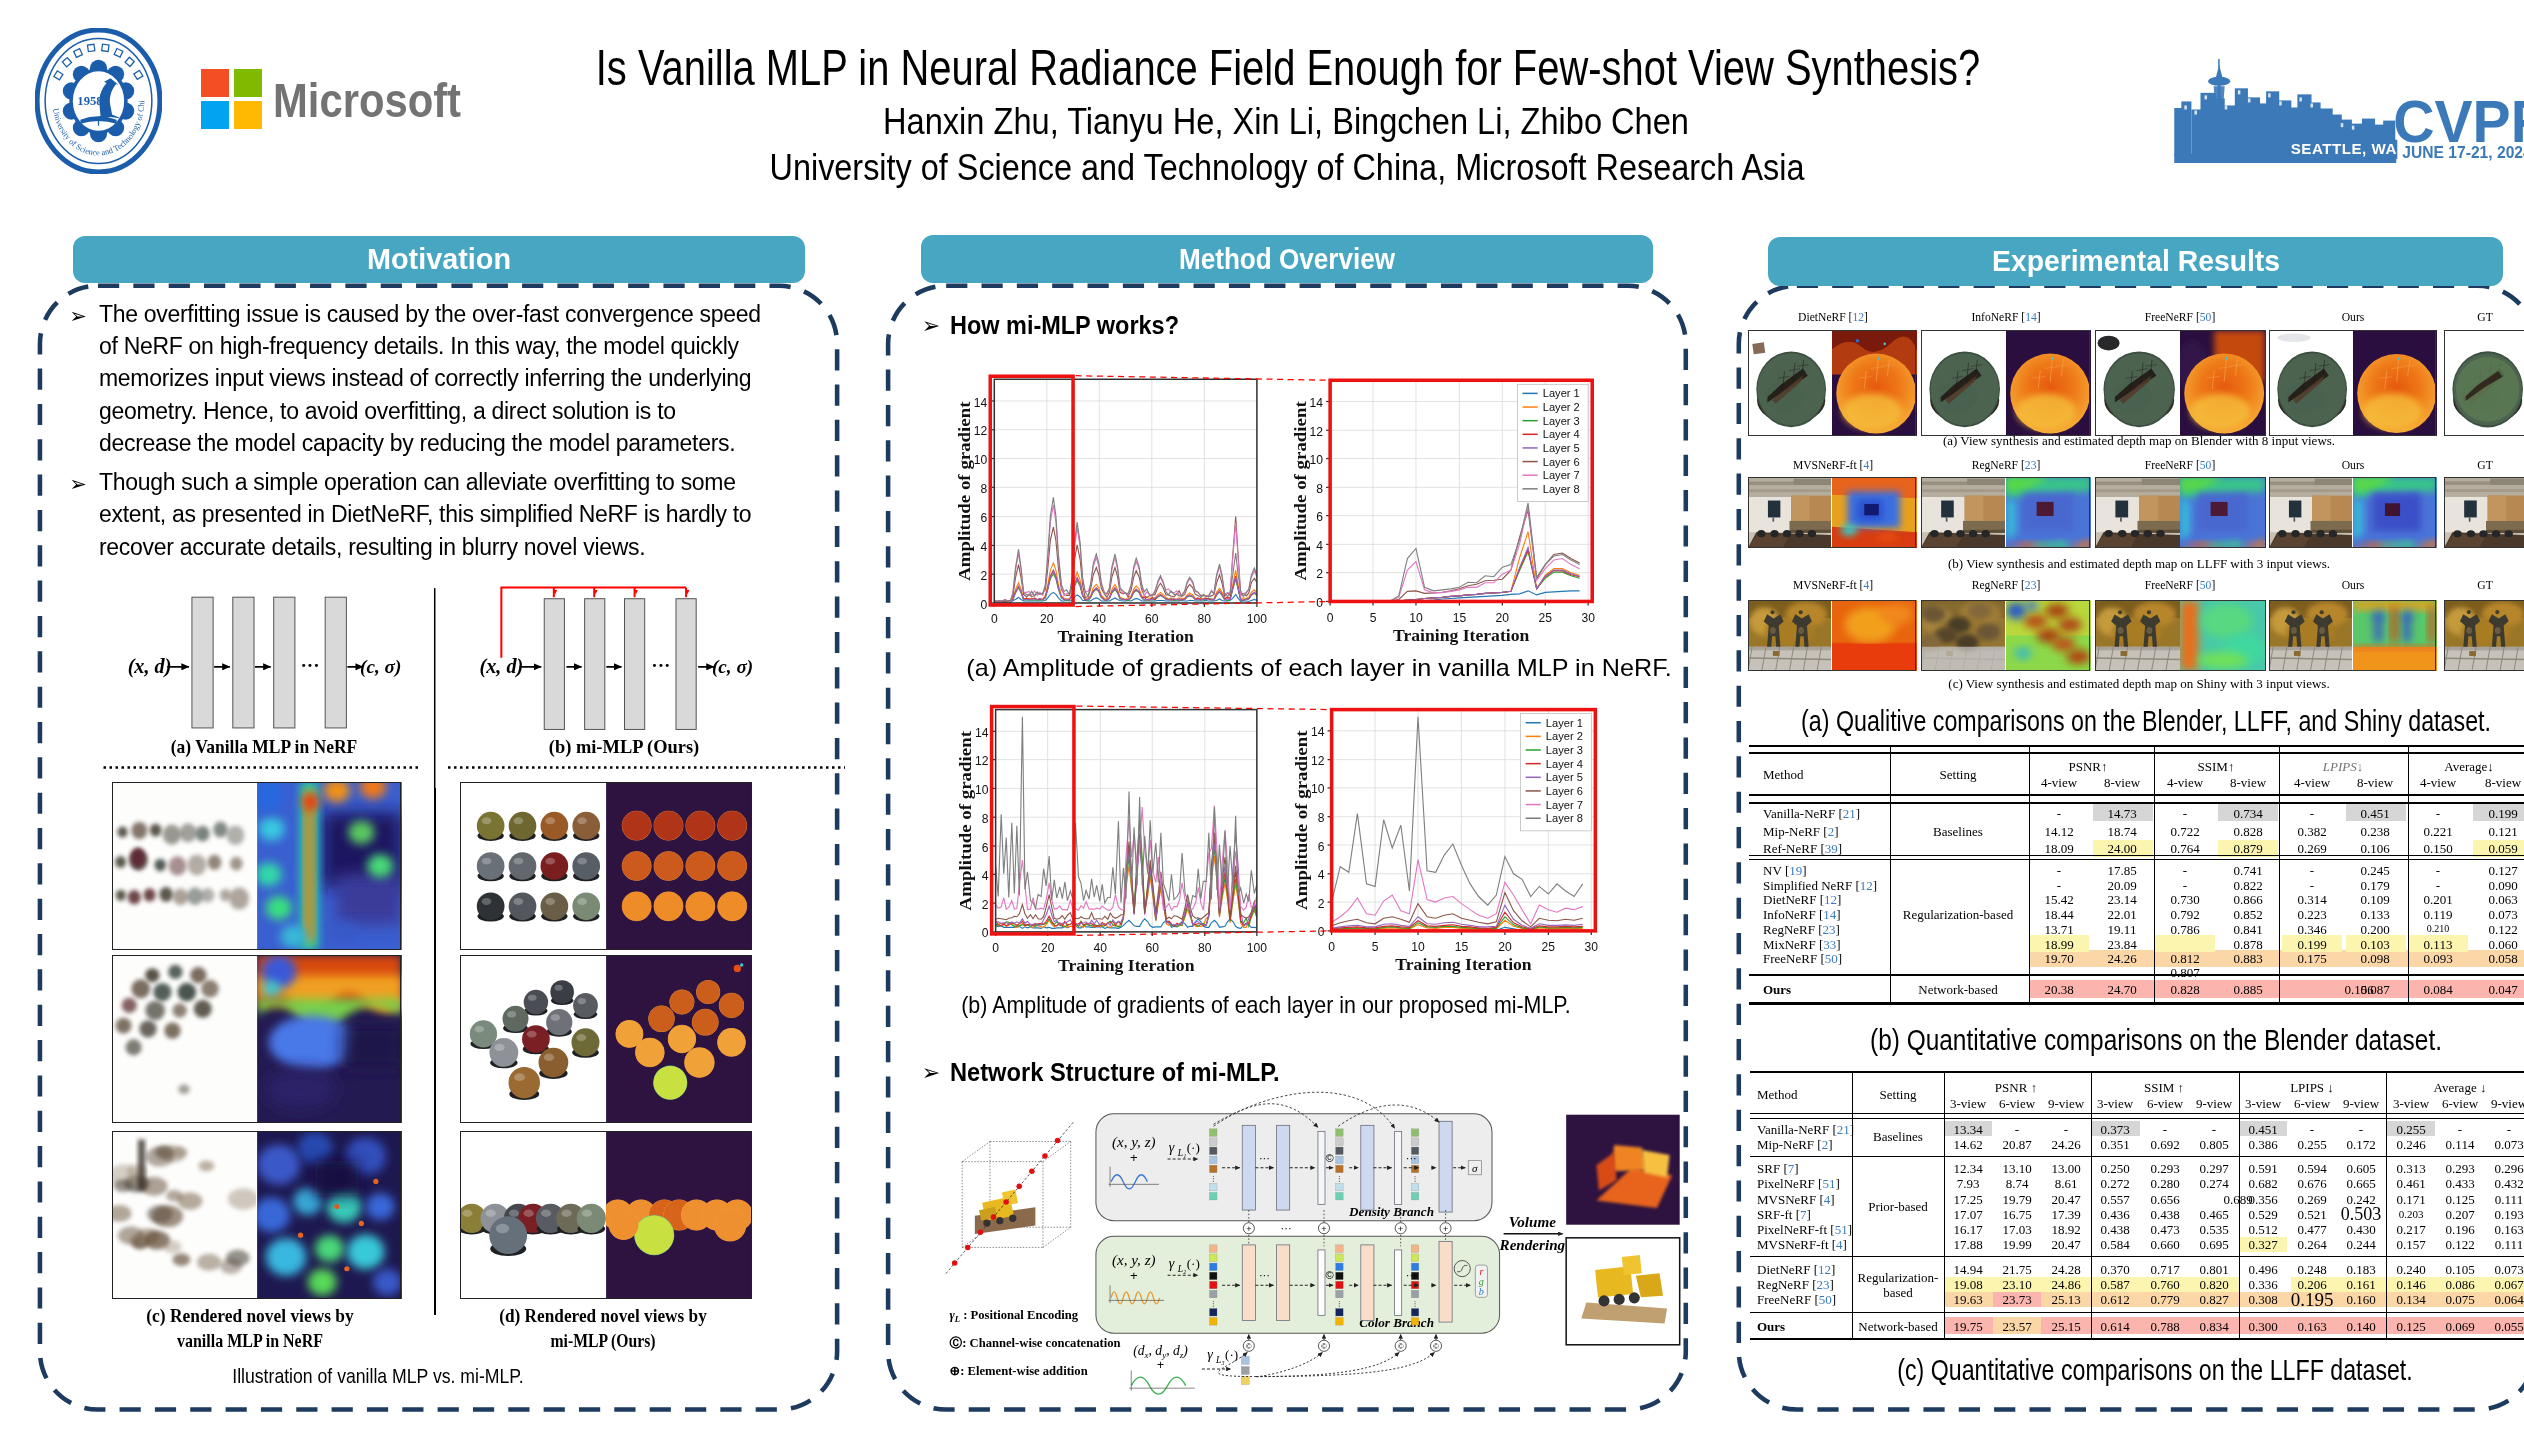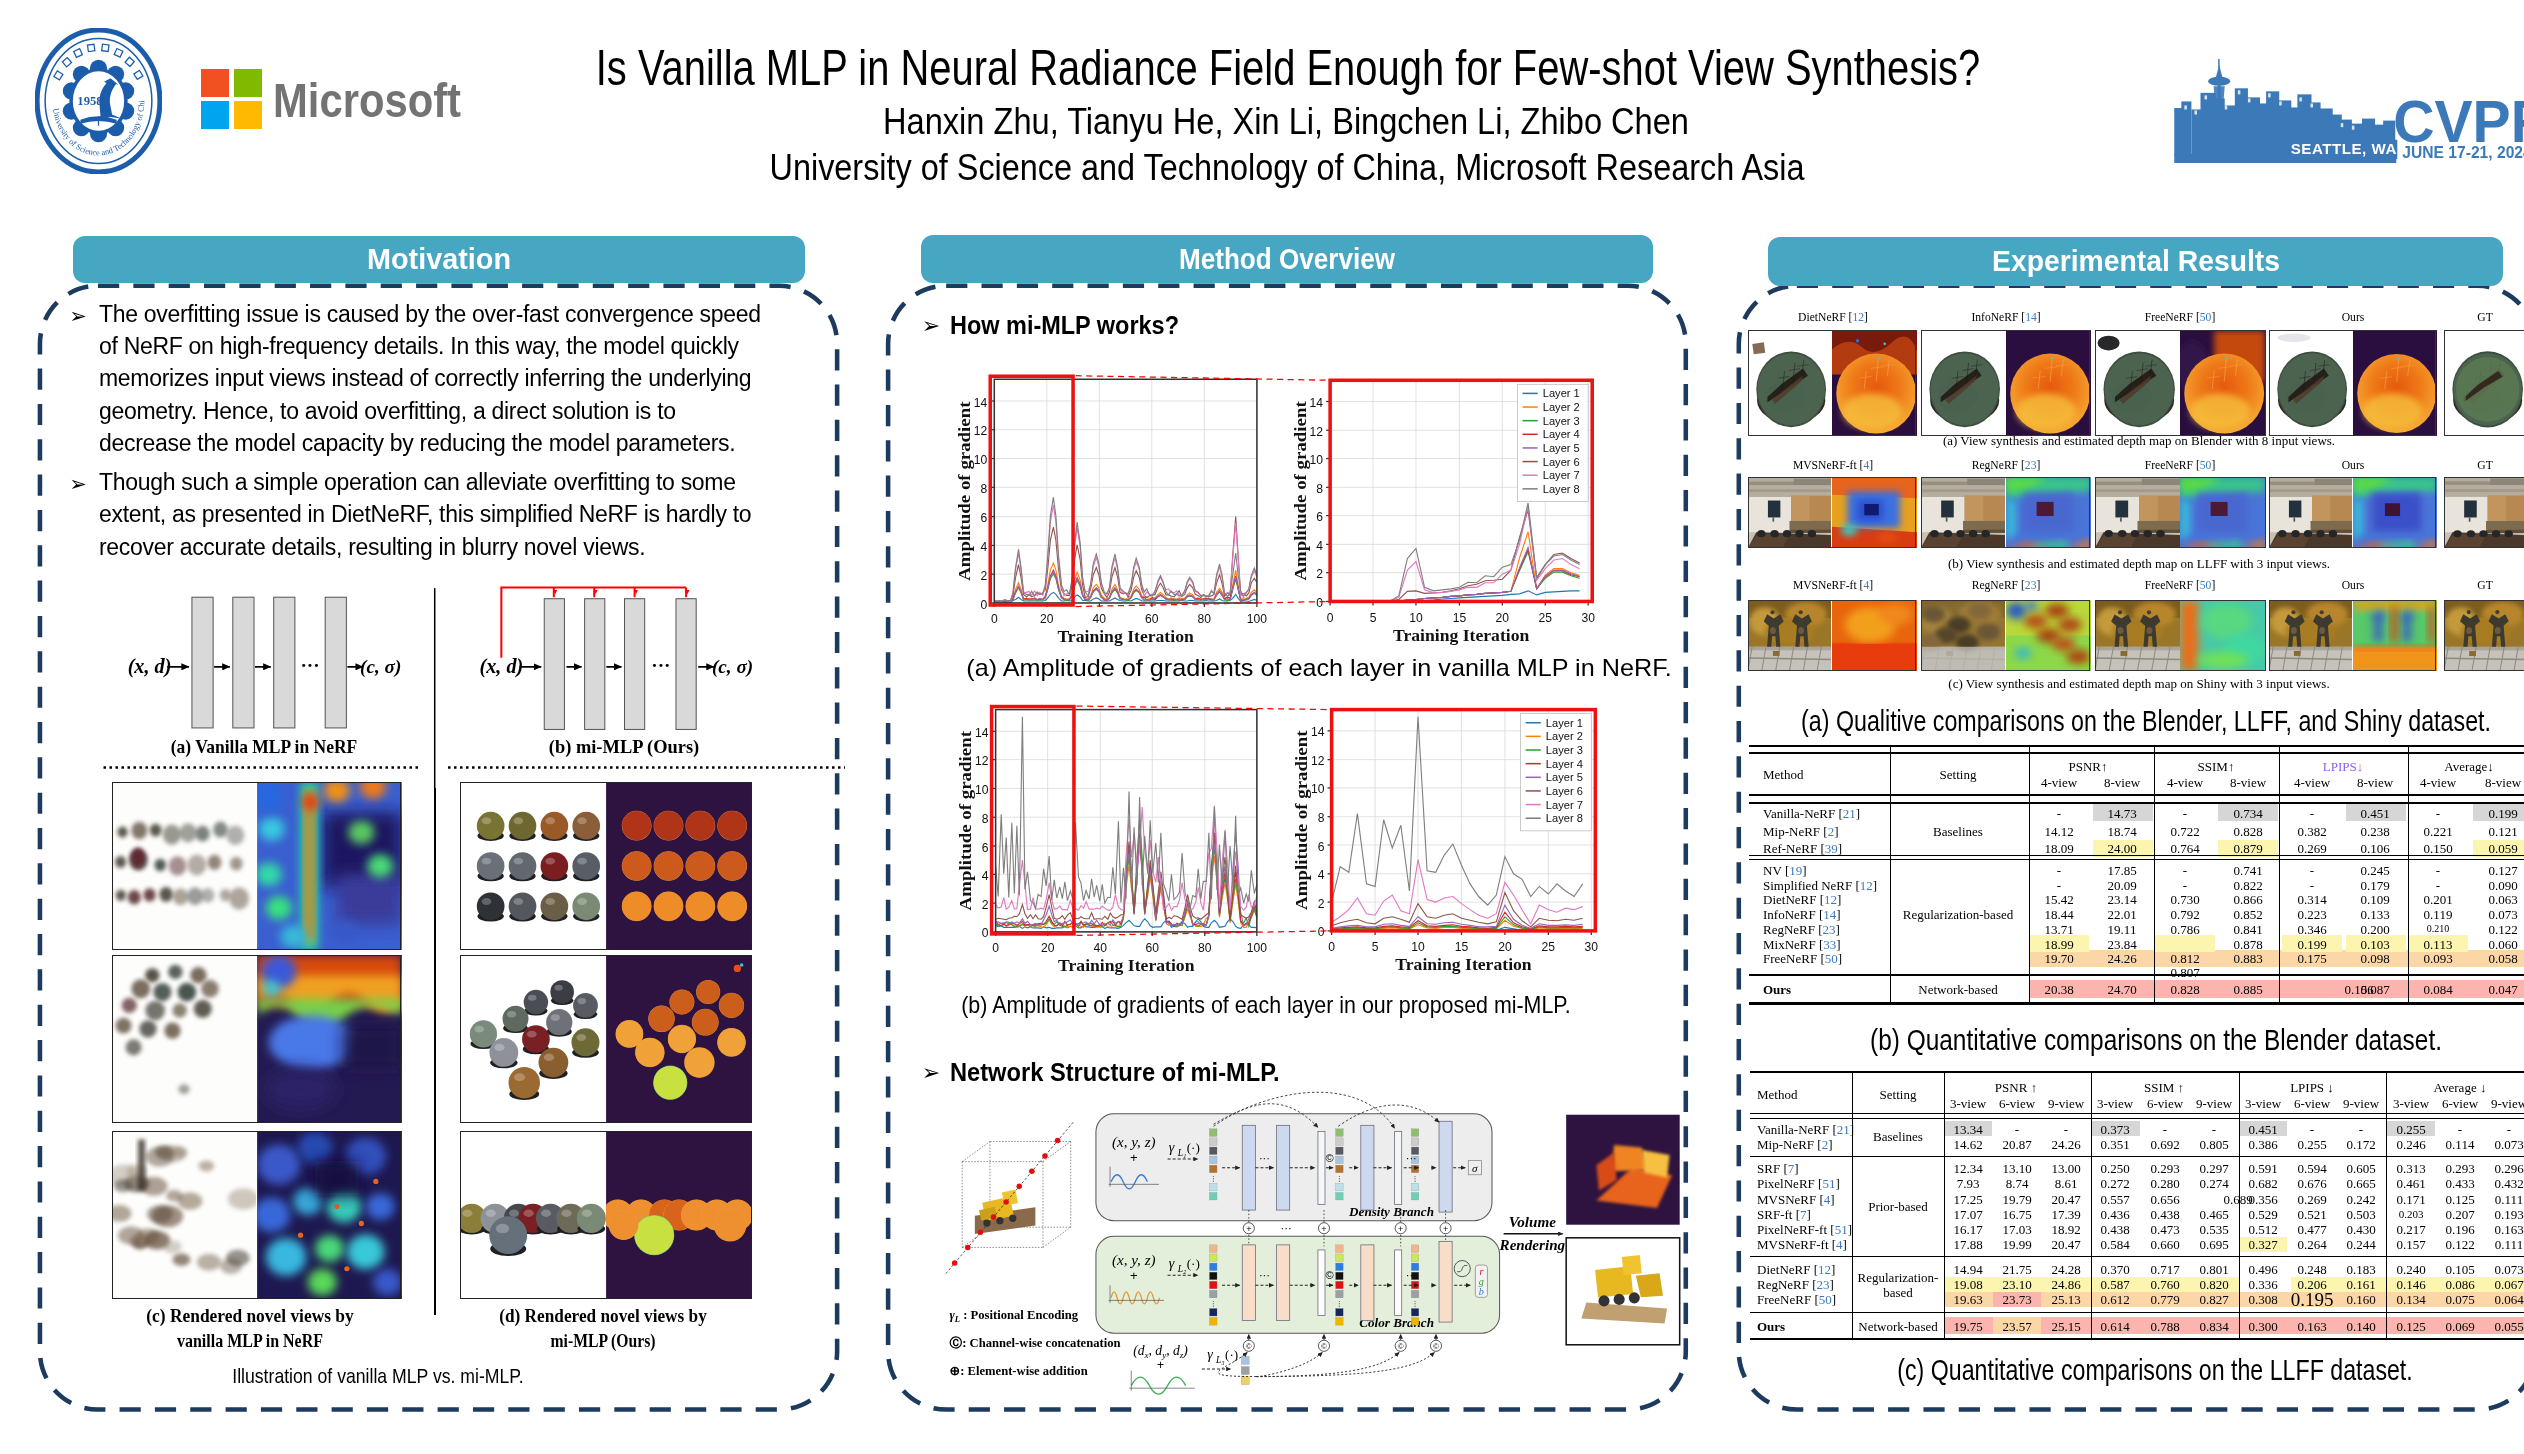--- a/index.html
+++ b/index.html
@@ -1573,21 +1573,21 @@
 <div style="position:absolute;left:1749px;top:1002px;width:784px;height:2.5px;background:#000;"></div>
 <div style="position:absolute;left:1890px;top:746px;width:1px;height:257px;background:#000;"></div>
 <div style="position:absolute;left:2029px;top:746px;width:1px;height:257px;background:#000;"></div>
 <div style="position:absolute;left:2154px;top:746px;width:1px;height:257px;background:#000;"></div>
 <div style="position:absolute;left:2279px;top:746px;width:1px;height:257px;background:#000;"></div>
 <div style="position:absolute;left:2408px;top:746px;width:1px;height:257px;background:#000;"></div>
 <div style="position:absolute;left:1763px;top:774px;transform:translateY(-50%);font-family:'Liberation Serif',serif;font-size:13px;font-weight:normal;color:#000;white-space:nowrap;line-height:1;">Method</div>
 <div style="position:absolute;left:1958px;top:774px;transform:translate(-50%,-50%);font-family:'Liberation Serif',serif;font-size:13px;font-weight:normal;color:#000;white-space:nowrap;line-height:1;">Setting</div>
 <div style="position:absolute;left:2088px;top:766px;transform:translate(-50%,-50%);font-family:'Liberation Serif',serif;font-size:13px;font-weight:normal;color:#000;white-space:nowrap;line-height:1;">PSNR↑</div>
 <div style="position:absolute;left:2216px;top:766px;transform:translate(-50%,-50%);font-family:'Liberation Serif',serif;font-size:13px;font-weight:normal;color:#000;white-space:nowrap;line-height:1;">SSIM↑</div>
-<div style="position:absolute;left:2343px;top:766px;transform:translate(-50%,-50%);font-family:'Liberation Serif',serif;font-size:13px;font-weight:normal;color:#8b5cf6;white-space:nowrap;line-height:1;">LPIPS↓</div>
+<div style="position:absolute;left:2343px;top:766px;transform:translate(-50%,-50%);font-family:'Liberation Serif',serif;font-size:13px;font-weight:normal;color:#737373;white-space:nowrap;line-height:1;font-style:italic;">LPIPS↓</div>
 <div style="position:absolute;left:2469px;top:766px;transform:translate(-50%,-50%);font-family:'Liberation Serif',serif;font-size:13px;font-weight:normal;color:#000;white-space:nowrap;line-height:1;">Average↓</div>
 <div style="position:absolute;left:2059px;top:782px;transform:translate(-50%,-50%);font-family:'Liberation Serif',serif;font-size:13px;font-weight:normal;color:#000;white-space:nowrap;line-height:1;">4-view</div>
 <div style="position:absolute;left:2122px;top:782px;transform:translate(-50%,-50%);font-family:'Liberation Serif',serif;font-size:13px;font-weight:normal;color:#000;white-space:nowrap;line-height:1;">8-view</div>
 <div style="position:absolute;left:2185px;top:782px;transform:translate(-50%,-50%);font-family:'Liberation Serif',serif;font-size:13px;font-weight:normal;color:#000;white-space:nowrap;line-height:1;">4-view</div>
 <div style="position:absolute;left:2248px;top:782px;transform:translate(-50%,-50%);font-family:'Liberation Serif',serif;font-size:13px;font-weight:normal;color:#000;white-space:nowrap;line-height:1;">8-view</div>
 <div style="position:absolute;left:2312px;top:782px;transform:translate(-50%,-50%);font-family:'Liberation Serif',serif;font-size:13px;font-weight:normal;color:#000;white-space:nowrap;line-height:1;">4-view</div>
 <div style="position:absolute;left:2375px;top:782px;transform:translate(-50%,-50%);font-family:'Liberation Serif',serif;font-size:13px;font-weight:normal;color:#000;white-space:nowrap;line-height:1;">8-view</div>
 <div style="position:absolute;left:2438px;top:782px;transform:translate(-50%,-50%);font-family:'Liberation Serif',serif;font-size:13px;font-weight:normal;color:#000;white-space:nowrap;line-height:1;">4-view</div>
 <div style="position:absolute;left:2503px;top:782px;transform:translate(-50%,-50%);font-family:'Liberation Serif',serif;font-size:13px;font-weight:normal;color:#000;white-space:nowrap;line-height:1;">8-view</div>
 <div style="position:absolute;left:1763px;top:813px;transform:translateY(-50%);font-family:'Liberation Serif',serif;font-size:13px;font-weight:normal;color:#000;white-space:nowrap;line-height:1;">Vanilla-NeRF&nbsp;[<span style="color:#3b7abf">21</span>]</div>
@@ -1801,21 +1801,21 @@
 <div style="position:absolute;left:2509px;top:1199px;transform:translate(-50%,-50%);font-family:'Liberation Serif',serif;font-size:13px;font-weight:normal;color:#000;white-space:nowrap;line-height:1;">0.111</div>
 <div style="position:absolute;left:1757px;top:1214px;transform:translateY(-50%);font-family:'Liberation Serif',serif;font-size:13px;font-weight:normal;color:#000;white-space:nowrap;line-height:1;">SRF-ft&nbsp;[<span style="color:#3b7abf">7</span>]</div>
 <div style="position:absolute;left:1968px;top:1214px;transform:translate(-50%,-50%);font-family:'Liberation Serif',serif;font-size:13px;font-weight:normal;color:#000;white-space:nowrap;line-height:1;">17.07</div>
 <div style="position:absolute;left:2017px;top:1214px;transform:translate(-50%,-50%);font-family:'Liberation Serif',serif;font-size:13px;font-weight:normal;color:#000;white-space:nowrap;line-height:1;">16.75</div>
 <div style="position:absolute;left:2066px;top:1214px;transform:translate(-50%,-50%);font-family:'Liberation Serif',serif;font-size:13px;font-weight:normal;color:#000;white-space:nowrap;line-height:1;">17.39</div>
 <div style="position:absolute;left:2115px;top:1214px;transform:translate(-50%,-50%);font-family:'Liberation Serif',serif;font-size:13px;font-weight:normal;color:#000;white-space:nowrap;line-height:1;">0.436</div>
 <div style="position:absolute;left:2165px;top:1214px;transform:translate(-50%,-50%);font-family:'Liberation Serif',serif;font-size:13px;font-weight:normal;color:#000;white-space:nowrap;line-height:1;">0.438</div>
 <div style="position:absolute;left:2214px;top:1214px;transform:translate(-50%,-50%);font-family:'Liberation Serif',serif;font-size:13px;font-weight:normal;color:#000;white-space:nowrap;line-height:1;">0.465</div>
 <div style="position:absolute;left:2263px;top:1214px;transform:translate(-50%,-50%);font-family:'Liberation Serif',serif;font-size:13px;font-weight:normal;color:#000;white-space:nowrap;line-height:1;">0.529</div>
 <div style="position:absolute;left:2312px;top:1214px;transform:translate(-50%,-50%);font-family:'Liberation Serif',serif;font-size:13px;font-weight:normal;color:#000;white-space:nowrap;line-height:1;">0.521</div>
-<div style="position:absolute;left:2361px;top:1214px;transform:translate(-50%,-50%);font-family:'Liberation Serif',serif;font-size:13px;font-weight:normal;color:#000;white-space:nowrap;line-height:1;">0.503</div>
+<div style="position:absolute;left:2361px;top:1214px;transform:translate(-50%,-50%);font-family:'Liberation Serif',serif;font-size:18px;font-weight:normal;color:#000;white-space:nowrap;line-height:1;">0.503</div>
 <div style="position:absolute;left:2411px;top:1214px;transform:translate(-50%,-50%);font-family:'Liberation Serif',serif;font-size:11px;font-weight:normal;color:#000;white-space:nowrap;line-height:1;">0.203</div>
 <div style="position:absolute;left:2460px;top:1214px;transform:translate(-50%,-50%);font-family:'Liberation Serif',serif;font-size:13px;font-weight:normal;color:#000;white-space:nowrap;line-height:1;">0.207</div>
 <div style="position:absolute;left:2509px;top:1214px;transform:translate(-50%,-50%);font-family:'Liberation Serif',serif;font-size:13px;font-weight:normal;color:#000;white-space:nowrap;line-height:1;">0.193</div>
 <div style="position:absolute;left:1757px;top:1229px;transform:translateY(-50%);font-family:'Liberation Serif',serif;font-size:13px;font-weight:normal;color:#000;white-space:nowrap;line-height:1;">PixelNeRF-ft&nbsp;[<span style="color:#3b7abf">51</span>]</div>
 <div style="position:absolute;left:1968px;top:1229px;transform:translate(-50%,-50%);font-family:'Liberation Serif',serif;font-size:13px;font-weight:normal;color:#000;white-space:nowrap;line-height:1;">16.17</div>
 <div style="position:absolute;left:2017px;top:1229px;transform:translate(-50%,-50%);font-family:'Liberation Serif',serif;font-size:13px;font-weight:normal;color:#000;white-space:nowrap;line-height:1;">17.03</div>
 <div style="position:absolute;left:2066px;top:1229px;transform:translate(-50%,-50%);font-family:'Liberation Serif',serif;font-size:13px;font-weight:normal;color:#000;white-space:nowrap;line-height:1;">18.92</div>
 <div style="position:absolute;left:2115px;top:1229px;transform:translate(-50%,-50%);font-family:'Liberation Serif',serif;font-size:13px;font-weight:normal;color:#000;white-space:nowrap;line-height:1;">0.438</div>
 <div style="position:absolute;left:2165px;top:1229px;transform:translate(-50%,-50%);font-family:'Liberation Serif',serif;font-size:13px;font-weight:normal;color:#000;white-space:nowrap;line-height:1;">0.473</div>
 <div style="position:absolute;left:2214px;top:1229px;transform:translate(-50%,-50%);font-family:'Liberation Serif',serif;font-size:13px;font-weight:normal;color:#000;white-space:nowrap;line-height:1;">0.535</div>

